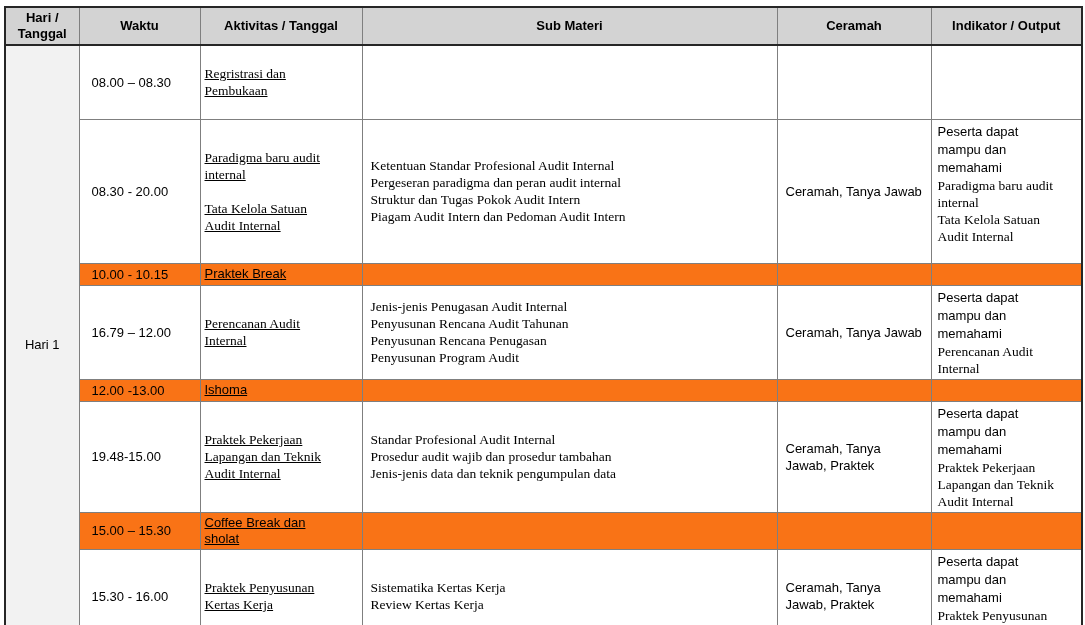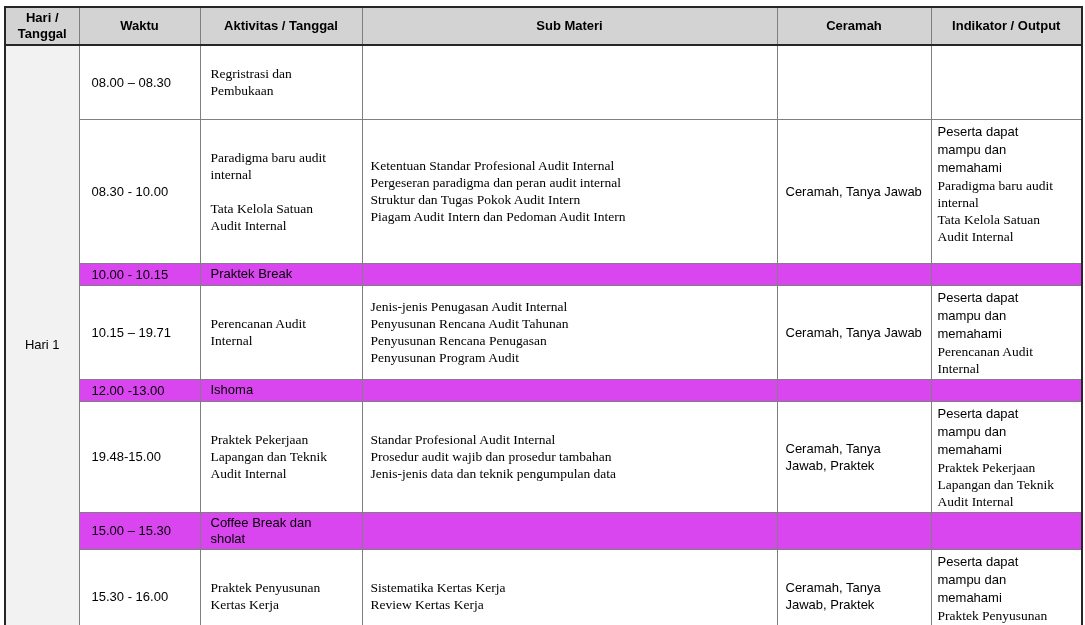--- a/index.html
+++ b/index.html
@@ -45,22 +45,23 @@
   }
   td.waktu-cell {
     font: 13px/17px "Liberation Sans", sans-serif;
     vertical-align: middle;
     padding-left: 12px;
     white-space: pre-line;
   }
   td.aktivitas-cell {
     font: 13.5px/17px "Liberation Serif", serif;
     vertical-align: middle;
-    padding-left: 10px;
-    white-space: pre-line;
+    padding-left: 4px;
+    white-space: pre-line;
+    text-decoration: underline;
   }
   td.sub-materi-cell {
     font: 13.5px/17px "Liberation Serif", serif;
     vertical-align: middle;
     white-space: pre-line;
   }
   td.metode-cell {
     font: 13px/17px "Liberation Sans", sans-serif;
     vertical-align: middle;
     white-space: pre-line;
@@ -71,21 +72,21 @@
   }
   .ind-intro {
     font: 13px/18px "Liberation Sans", sans-serif;
     white-space: pre-line;
   }
   .ind-topics {
     font: 13.5px/17px "Liberation Serif", serif;
     white-space: pre-line;
   }
   tr.break-row td {
-    background: #d946ef;
+    background: #f97316;
   }
   tr.break-row td.aktivitas-cell {
     font: 13px/16px "Liberation Sans", sans-serif;
     vertical-align: middle;
   }
 </style>
 </head>
 <body>
 
 <div class="page">
@@ -116,21 +117,21 @@
         <td class="aktivitas-cell">Regristrasi dan
 Pembukaan</td>
         <td class="sub-materi-cell"></td>
         <td class="metode-cell"></td>
         <td class="indikator-cell">
           <div class="ind-intro"></div>
           <div class="ind-topics"></div>
         </td>
       </tr>
       <tr style="height:144px">
-        <td class="waktu-cell">08.30 - 10.00</td>
+        <td class="waktu-cell">08.30 - 20.00</td>
         <td class="aktivitas-cell">Paradigma baru audit
 internal
 
 Tata Kelola Satuan
 Audit Internal</td>
         <td class="sub-materi-cell">Ketentuan Standar Profesional Audit Internal
 Pergeseran paradigma dan peran audit internal
 Struktur dan Tugas Pokok Audit Intern
 Piagam Audit Intern dan Pedoman Audit Intern</td>
         <td class="metode-cell">Ceramah, Tanya Jawab</td>
@@ -148,21 +149,21 @@
         <td class="waktu-cell">10.00 - 10.15</td>
         <td class="aktivitas-cell">Praktek Break</td>
         <td class="sub-materi-cell"></td>
         <td class="metode-cell"></td>
         <td class="indikator-cell">
           <div class="ind-intro"></div>
           <div class="ind-topics"></div>
         </td>
       </tr>
       <tr style="height:89px">
-        <td class="waktu-cell">10.15 – 19.71</td>
+        <td class="waktu-cell">16.79 – 12.00</td>
         <td class="aktivitas-cell">Perencanan Audit
 Internal</td>
         <td class="sub-materi-cell">Jenis-jenis Penugasan Audit Internal
 Penyusunan Rencana Audit Tahunan
 Penyusunan Rencana Penugasan
 Penyusunan Program Audit</td>
         <td class="metode-cell">Ceramah, Tanya Jawab</td>
         <td class="indikator-cell">
           <div class="ind-intro">Peserta dapat
 mampu dan

